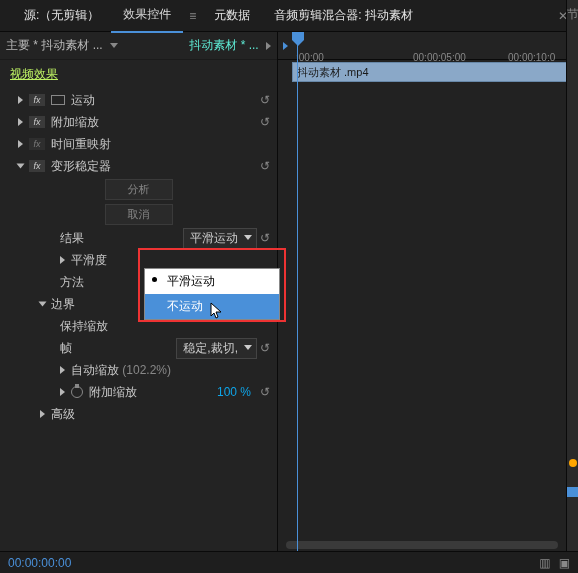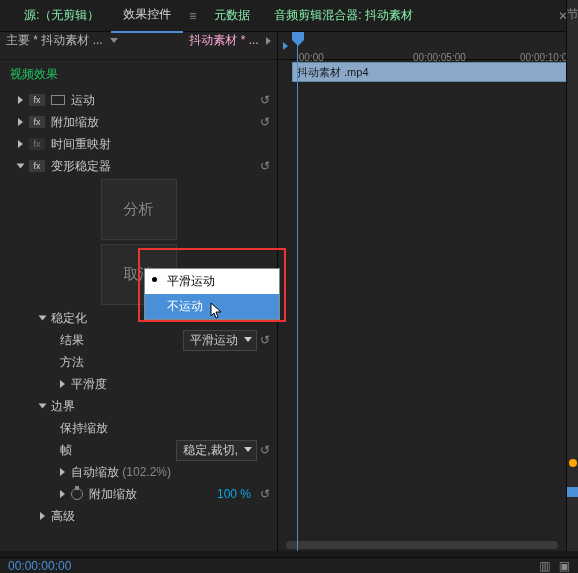--- a/index.html
+++ b/index.html
@@ -1,54 +1,54 @@
 <!DOCTYPE html>
 <html><head>
 <meta charset="utf-8">
 <style>
 * { margin: 0; padding: 0; box-sizing: border-box; font-family: "Microsoft YaHei", sans-serif; }
 body { background: #1a1a1a; color: #b8b8b8; font-size: 12px; width: 578px; height: 573px; overflow: hidden; position: relative; }
 .tabs { display: flex; align-items: center; height: 32px; background: #1e1e1e; border-bottom: 1px solid #0a0a0a; padding-left: 12px; }
-.tab { padding: 8px 12px; color: #86efac; cursor: pointer; position: relative; }
+.tab { padding: 8px 12px; color: #e5e5e5; cursor: pointer; position: relative; }
 .tab.active { color: #d8d8d8; border-bottom: 2px solid #4a90d9; }
 .tab-menu { color: #888; padding: 0 6px; cursor: pointer; }
 .tab-close { color: #888; margin-left: auto; padding: 0 10px; cursor: pointer; }
 
 .panel { display: flex; height: calc(100% - 32px - 22px); }
 .left { width: 278px; background: #232323; display: flex; flex-direction: column; border-right: 1px solid #0a0a0a; }
 .right { flex: 1; background: #222; position: relative; }
 
-.header-row { display: flex; align-items: flex-start; height: 28px; padding: 0 6px; border-bottom: 1px solid #1a1a1a; }
+.header-row { display: flex; align-items: center; height: 28px; padding: 0 6px; border-bottom: 1px solid #1a1a1a; }
 .header-left { flex: 1; color: #b8b8b8; white-space: nowrap; overflow: hidden; }
-.header-right { color: #f9a8d4; padding-left: 8px; cursor: pointer; white-space: nowrap; }
+.header-right { color: #5eead4; padding-left: 8px; cursor: pointer; white-space: nowrap; }
 .header-row .tri { display:inline-block; width:0;height:0;border-top:4px solid transparent;border-bottom:4px solid transparent;border-left:5px solid #888; margin-left:4px; vertical-align:middle;}
 .header-row .tri.down { border-left:4px solid transparent;border-right:4px solid transparent;border-top:5px solid #888;border-bottom:none; }
 
-.section-title { padding: 6px 10px; color: #22c55e; }
+.section-title { padding: 6px 10px; color: #bef264; text-decoration: underline; }
 
 .prop-row { display: flex; align-items: center; height: 22px; padding: 0 4px; position: relative; }
 .indent1 { padding-left: 18px; }
 .indent2 { padding-left: 40px; }
 .indent3 { padding-left: 60px; }
 .tri-toggle { width: 0; height: 0; border-top: 4px solid transparent; border-bottom: 4px solid transparent; border-left: 5px solid #b8b8b8; margin-right: 6px; cursor: pointer; display: inline-block; }
 .tri-toggle.open { transform: rotate(90deg); }
-.fx-chip { display: inline-flex; align-items: center; justify-content: center; width: 16px; height: 12px; background: #3a3a3a; color: #ccc; font-size: 9px; margin-right: 6px; }
+.fx-chip { display: inline-flex; align-items: center; justify-content: center; width: 16px; height: 12px; background: #3a3a3a; color: #ccc; font-size: 9px; margin-right: 6px; font-style: italic; }
 .fx-chip.dim { opacity: 0.5; }
 .mask-box { display:inline-block; width:14px; height:10px; border:1px solid #888; margin-right:6px; }
 .prop-label { flex: 1; color: #c8c8c8; }
 .prop-value { color: #0ea5e9; cursor: pointer; padding-right: 6px; }
 .reset-icon { width: 16px; text-align: center; color: #888; cursor: pointer; }
 .stopwatch { width:12px; height:12px; border:1.5px solid #888; border-radius:50%; margin-right:6px; position:relative; display:inline-block; }
 .stopwatch::after { content:""; position:absolute; width:4px; height:4px; background:#888; top:-3px; left:3px; }
 
 .dropdown-field { background:#2a2a2a; border:1px solid #444; padding:1px 18px 1px 6px; color:#ccc; position:relative; cursor:pointer; min-width:70px; }
 .dropdown-field::after { content:""; position:absolute; right:4px; top:6px; width:0;height:0;border-left:4px solid transparent;border-right:4px solid transparent;border-top:5px solid #ccc; }
 
 .btn-row { display: flex; justify-content: center; gap: 0; padding: 2px 0; }
-.btn { background: #2a2a2a; border: 1px solid #3a3a3a; color: #888; padding: 20px 22px; font-size: 15px; cursor: pointer; }
+.btn { background: #2a2a2a; border: 1px solid #3a3a3a; color: #888; padding: 2px 22px; font-size: 11px; cursor: pointer; }
 
 .highlight-box { position: absolute; border: 2px solid #e33; left: 138px; top: 248px; width: 148px; height: 74px; z-index: 50; pointer-events: none; }
 
 .dropdown-open { position: absolute; left: 144px; top: 268px; width: 136px; background: #fff; border: 1px solid #888; z-index: 40; }
 .dropdown-open .opt { padding: 4px 8px 4px 22px; color: #000; font-size: 12px; position: relative; cursor: pointer; }
 .dropdown-open .opt.selected::before { content:""; position:absolute; left:7px; top:8px; width:5px; height:5px; background:#000; border-radius:50%; }
 .dropdown-open .opt.hover { background: #4a90d9; color: #fff; }
 
 .cursor-arrow { position:absolute; left:210px; top:302px; z-index:60; pointer-events:none; }
 
@@ -62,21 +62,21 @@
 .playhead-marker::after { content:""; position:absolute; top:8px; left:0; width:0;height:0;border-left:6px solid transparent;border-right:6px solid transparent;border-top:6px solid #4a90d9; }
 .playhead-line { position:absolute; left:19px; top:0; bottom:0; width:1px; background:#4a90d9; z-index:4; }
 
 .clip-bar { position:absolute; left:14px; top:30px; right:0; height:20px; background:#8aa8c8; border:1px solid #6888a8; color:#1a1a1a; font-size:11px; padding:2px 4px; }
 
 .right-strip { position:absolute; right:0; top:0; width:12px; bottom:22px; background:#2a2a2a; border-left:1px solid #0a0a0a; }
 .right-strip .stxt { color:#888; text-align:center; padding-top:6px; }
 .right-strip .dot { position:absolute; bottom:84px; left:2px; width:8px; height:8px; background:#ffa500; border-radius:50%; }
 .right-strip .blue-seg { position:absolute; bottom:54px; left:0; width:12px; height:10px; background:#4a90d9; }
 
-.footer { position:absolute; bottom:0; left:0; right:0; height:16px; background:#1e1e1e; border-top:1px solid #0a0a0a; display:flex; align-items:center; padding:0 8px; }
+.footer { position:absolute; bottom:0; left:0; right:0; height:22px; background:#1e1e1e; border-top:1px solid #0a0a0a; display:flex; align-items:center; padding:0 8px; }
 .footer-time { color:#4a90d9; }
 .footer-icons { margin-left:auto; display:flex; gap:8px; color:#888; }
 .scroll-thumb { position:absolute; left:286px; right:20px; bottom:24px; height:8px; background:#3a3a3a; border-radius:4px; }
 </style>
 </head>
 <body>
 
 <div class="tabs">
   <span class="tab">源:（无剪辑）</span>
   <span class="tab active">效果控件</span>
@@ -124,38 +124,34 @@
       <span class="reset-icon">↺</span>
     </div>
 
     <div class="btn-row">
       <button class="btn">分析</button>
     </div>
     <div class="btn-row">
       <button class="btn">取消</button>
     </div>
 
-    <div class="prop-row indent2">
-      <span class="tri-toggle open"></span>
-      <span class="prop-label">稳定化</span>
-    </div>
 
     <div class="prop-row indent3">
       <span class="prop-label">结果</span>
       <span class="dropdown-field">平滑运动</span>
       <span class="reset-icon">↺</span>
     </div>
 
     <div class="prop-row indent3">
+      <span class="tri-toggle"></span>
+      <span class="prop-label">平滑度</span>
+    </div>
+
+    <div class="prop-row indent3">
       <span class="prop-label">方法</span>
-    </div>
-
-    <div class="prop-row indent3">
-      <span class="tri-toggle"></span>
-      <span class="prop-label">平滑度</span>
     </div>
 
     <div class="prop-row indent2">
       <span class="tri-toggle open"></span>
       <span class="prop-label">边界</span>
     </div>
 
     <div class="prop-row indent3">
       <span class="prop-label">保持缩放</span>
     </div>
@@ -187,21 +183,21 @@
   </div>
 
   <div class="right">
     <div class="timeline-header">
       <div class="playhead-btn">
           <span class="t"></span>
         </div>
       <div class="ruler">
         <span style="left:4px">:00:00</span>
         <span style="left:121px">00:00:05:00</span>
-        <span style="left:228px">00:00:10:0</span>
+        <span style="left:216px">00:00:10:0</span>
       </div>
     </div>
     <div class="playhead-marker"></div>
     <div class="playhead-line"></div>
     <div class="clip-bar">抖动素材 .mp4</div>
   </div>
 </div>
 
 <div class="right-strip">
   <div class="stxt">节</div>

